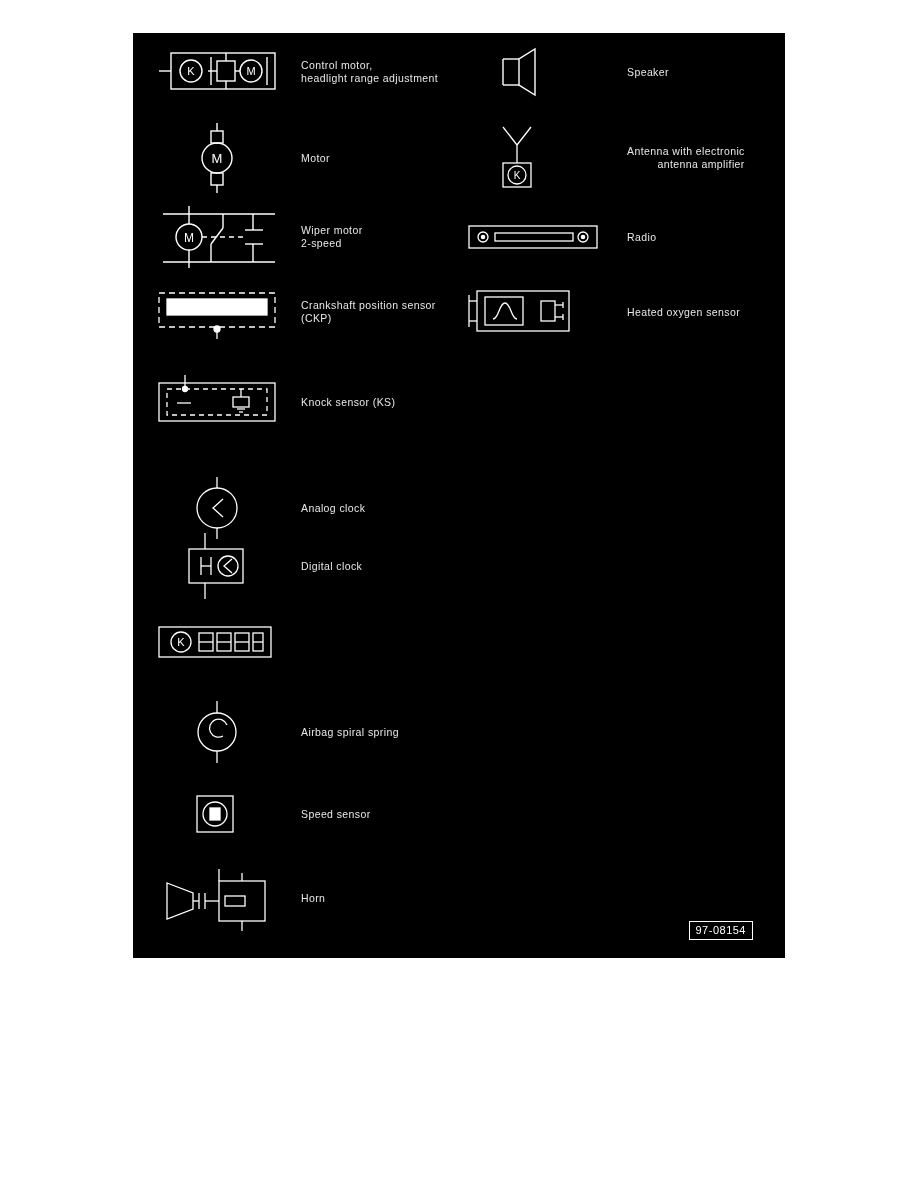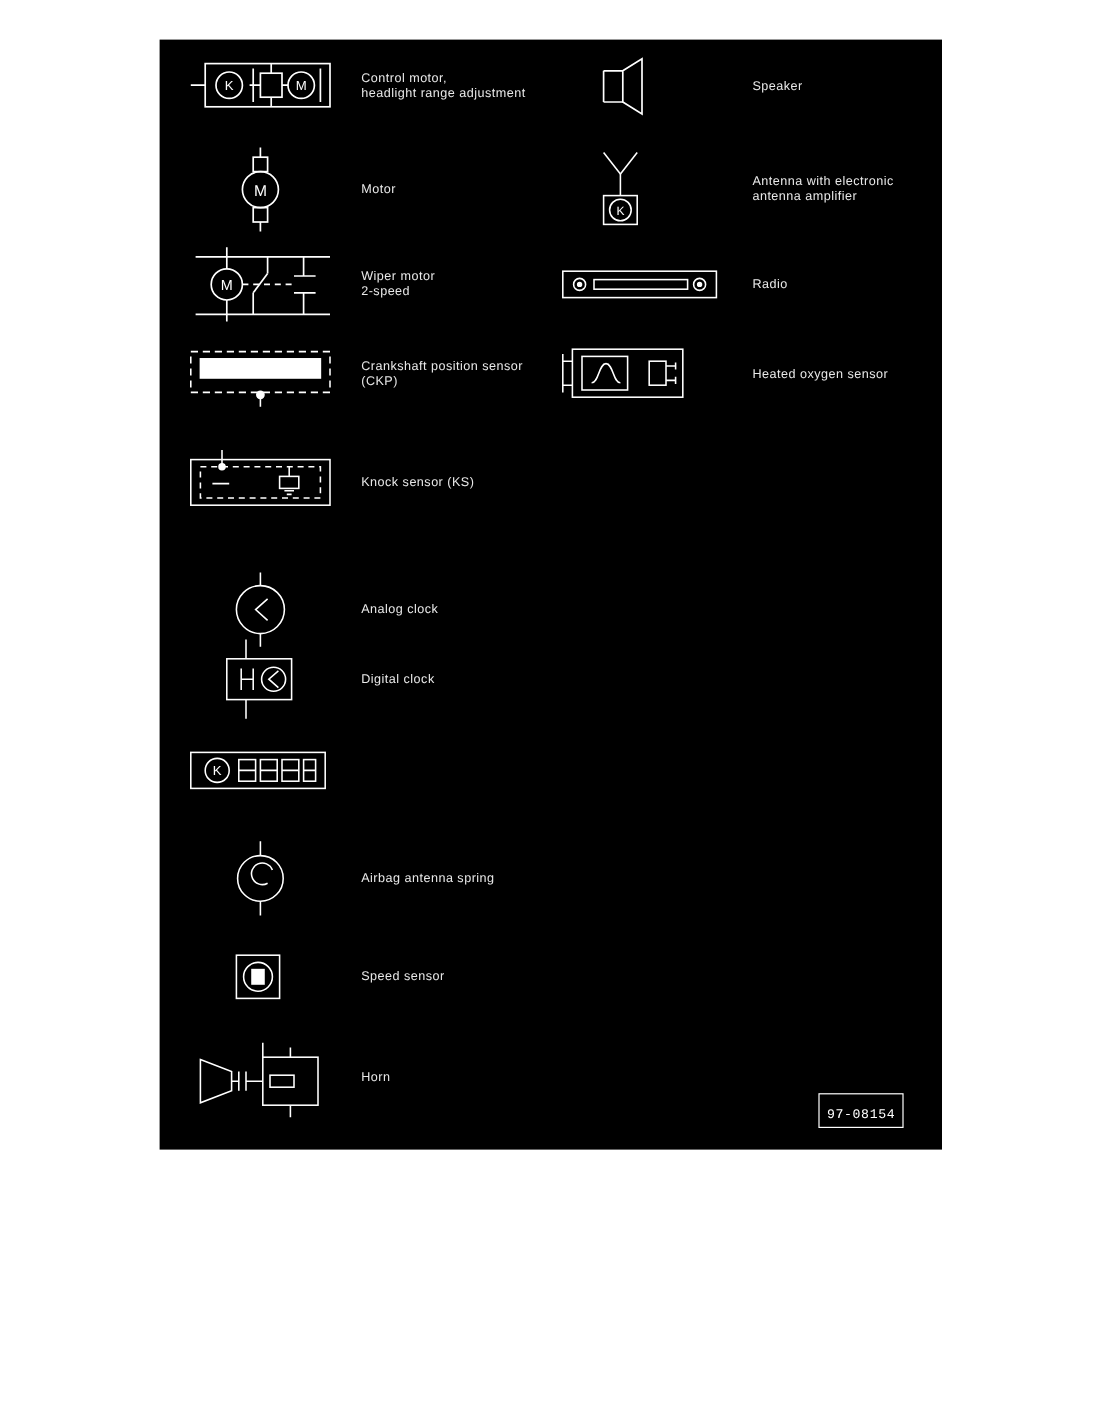--- a/index.html
+++ b/index.html
@@ -25,21 +25,21 @@
     height: 925px;
     background: #000000;
   }
   .col {
     position: absolute;
     top: 0;
     width: 326px;
     height: 100%;
   }
   .col-left  { left: 0; }
-  .col-right { left: 326px; }
+  .col-right { left: 326px; text-align: right; }
 
   .entry {
     position: absolute;
     left: 0;
     width: 326px;
     height: 78px;
   }
   .sym {
     position: absolute;
     left: 0;
@@ -60,26 +60,26 @@
     font-size: 10.5px;
     line-height: 13px;
     letter-spacing: 0.4px;
     white-space: pre-line;
   }
   #code-box {
     position: absolute;
     right: 32px;
     bottom: 18px;
     border: 1px solid #ffffff;
-    padding: 12px 6px 3px 6px;
+    padding: 2px 6px 3px 6px;
     color: #ffffff;
     font-size: 11px;
     letter-spacing: 0.5px;
     background: #000000;
-    font-family: Liberation Mono, monospace;
+    font-family: Liberation Sans, sans-serif;
     margin-top: 44px;
   }
 </style>
 </head>
 <body>
 
 <div id="page">
   <div id="sheet">
 
     <div class="col col-left">
@@ -240,21 +240,21 @@
         <div class="sym">
           <svg width="168" height="78" viewBox="0 0 168 78">
             <g stroke="#ffffff" fill="none" stroke-width="1.3">
               <circle cx="84" cy="39" r="19"></circle>
               <line x1="84" y1="8" x2="84" y2="20"></line>
               <line x1="84" y1="58" x2="84" y2="70"></line>
               <path d="M 94 32 a 9 9 0 1 0 -4 11"></path>
             </g>
           </svg>
         </div>
-        <div class="lbl">Airbag antenna spring</div>
+        <div class="lbl">Airbag spiral spring</div>
       </div>
 
       <div class="entry" style="top:742px">
         <div class="sym">
           <svg width="168" height="78" viewBox="0 0 168 78">
             <g stroke="#ffffff" fill="none" stroke-width="1.3">
               <rect x="64" y="21" width="36" height="36"></rect>
               <circle cx="82" cy="39" r="12"></circle>
               <rect x="77" y="33" width="10" height="12" fill="#ffffff" stroke="#ffffff"></rect>
             </g>

